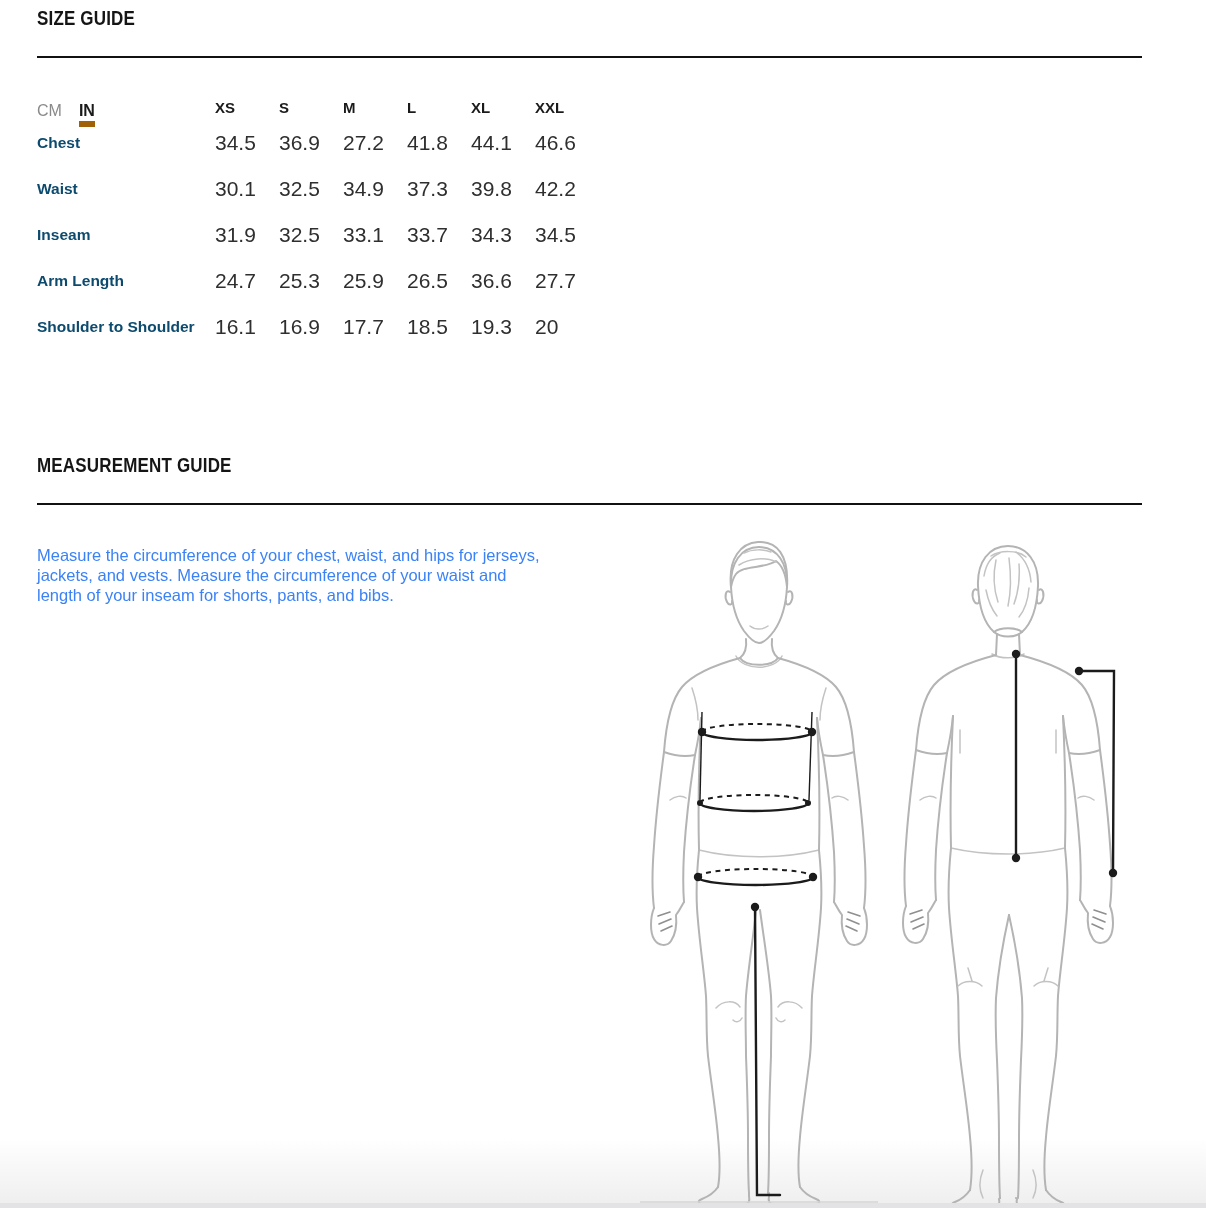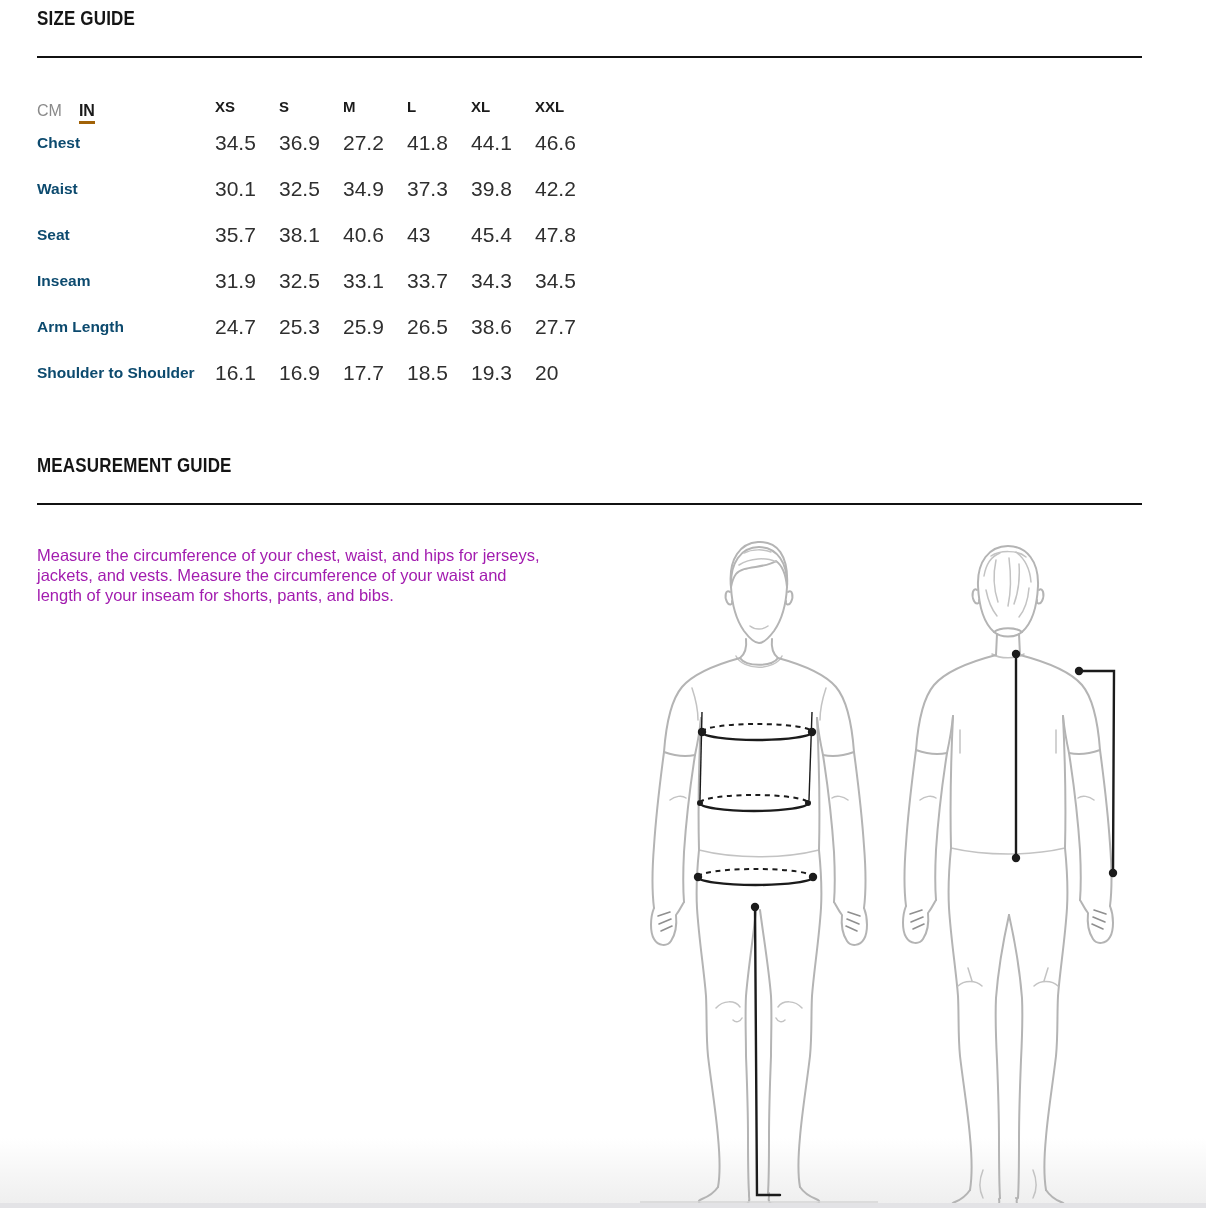--- a/index.html
+++ b/index.html
@@ -26,26 +26,26 @@
   .thead { height:30px; }
   .tbody { margin-top:2px; }
   .trow { height:46px; }
   .th { text-align:left; font-weight:700; font-size:15px; color:#1a1a1a; }
   .tlabel { text-align:left; font-weight:700; font-size:15.5px; color:#0c4a6e; }
   .td { text-align:left; font-size:21px; font-weight:400; color:#2f2f2f; }
 
   .unit-toggle { display:flex; gap:17px; align-items:baseline;margin-top:14px; }
   .unit { font-size:16px; cursor:pointer; }
   .unit.inactive { color:#8a8a8a; font-weight:400; }
-  .unit.active { color:#1a1a1a; font-weight:700; border-bottom:3px solid #a16207; padding-bottom:1px; }
+  .unit.active { color:#1a1a1a; font-weight:700; border-bottom:6px solid #a16207; padding-bottom:1px; }
 
   
   .guide-text {
     position:absolute; left:37px; top:545px; width:505px;
-    font-size:16.5px; line-height:20px; color:#a21caf;
+    font-size:16.5px; line-height:20px; color:#3b82f6;
   }
 
   
   .figure-area svg { position:absolute; }
   #front-figure { left:640px; top:538px; }
   #back-figure  { left:888px; top:538px; }
 
   .bottom-fade {
     position:absolute; left:0; right:0; bottom:5px; height:65px;
     background:linear-gradient(to bottom, rgba(244,244,244,0), #efefef);
@@ -99,44 +99,35 @@
         <div class="trow">
           <div class="tlabel">Waist</div>
           <div class="td">30.1</div>
           <div class="td">32.5</div>
           <div class="td">34.9</div>
           <div class="td">37.3</div>
           <div class="td">39.8</div>
           <div class="td">42.2</div>
         </div>
         <div class="trow">
-          <div class="tlabel">Seat</div>
-          <div class="td">35.7</div>
-          <div class="td">38.1</div>
-          <div class="td">40.6</div>
-          <div class="td">43</div>
-          <div class="td">45.4</div>
-          <div class="td">47.8</div>
-        </div>
-        <div class="trow">
           <div class="tlabel">Inseam</div>
           <div class="td">31.9</div>
           <div class="td">32.5</div>
           <div class="td">33.1</div>
           <div class="td">33.7</div>
           <div class="td">34.3</div>
           <div class="td">34.5</div>
         </div>
         <div class="trow">
           <div class="tlabel">Arm Length</div>
           <div class="td">24.7</div>
           <div class="td">25.3</div>
           <div class="td">25.9</div>
           <div class="td">26.5</div>
-          <div class="td">38.6</div>
+          <div class="td">36.6</div>
           <div class="td">27.7</div>
         </div>
         <div class="trow">
           <div class="tlabel">Shoulder to Shoulder</div>
           <div class="td">16.1</div>
           <div class="td">16.9</div>
           <div class="td">17.7</div>
           <div class="td">18.5</div>
           <div class="td">19.3</div>
           <div class="td">20</div>

